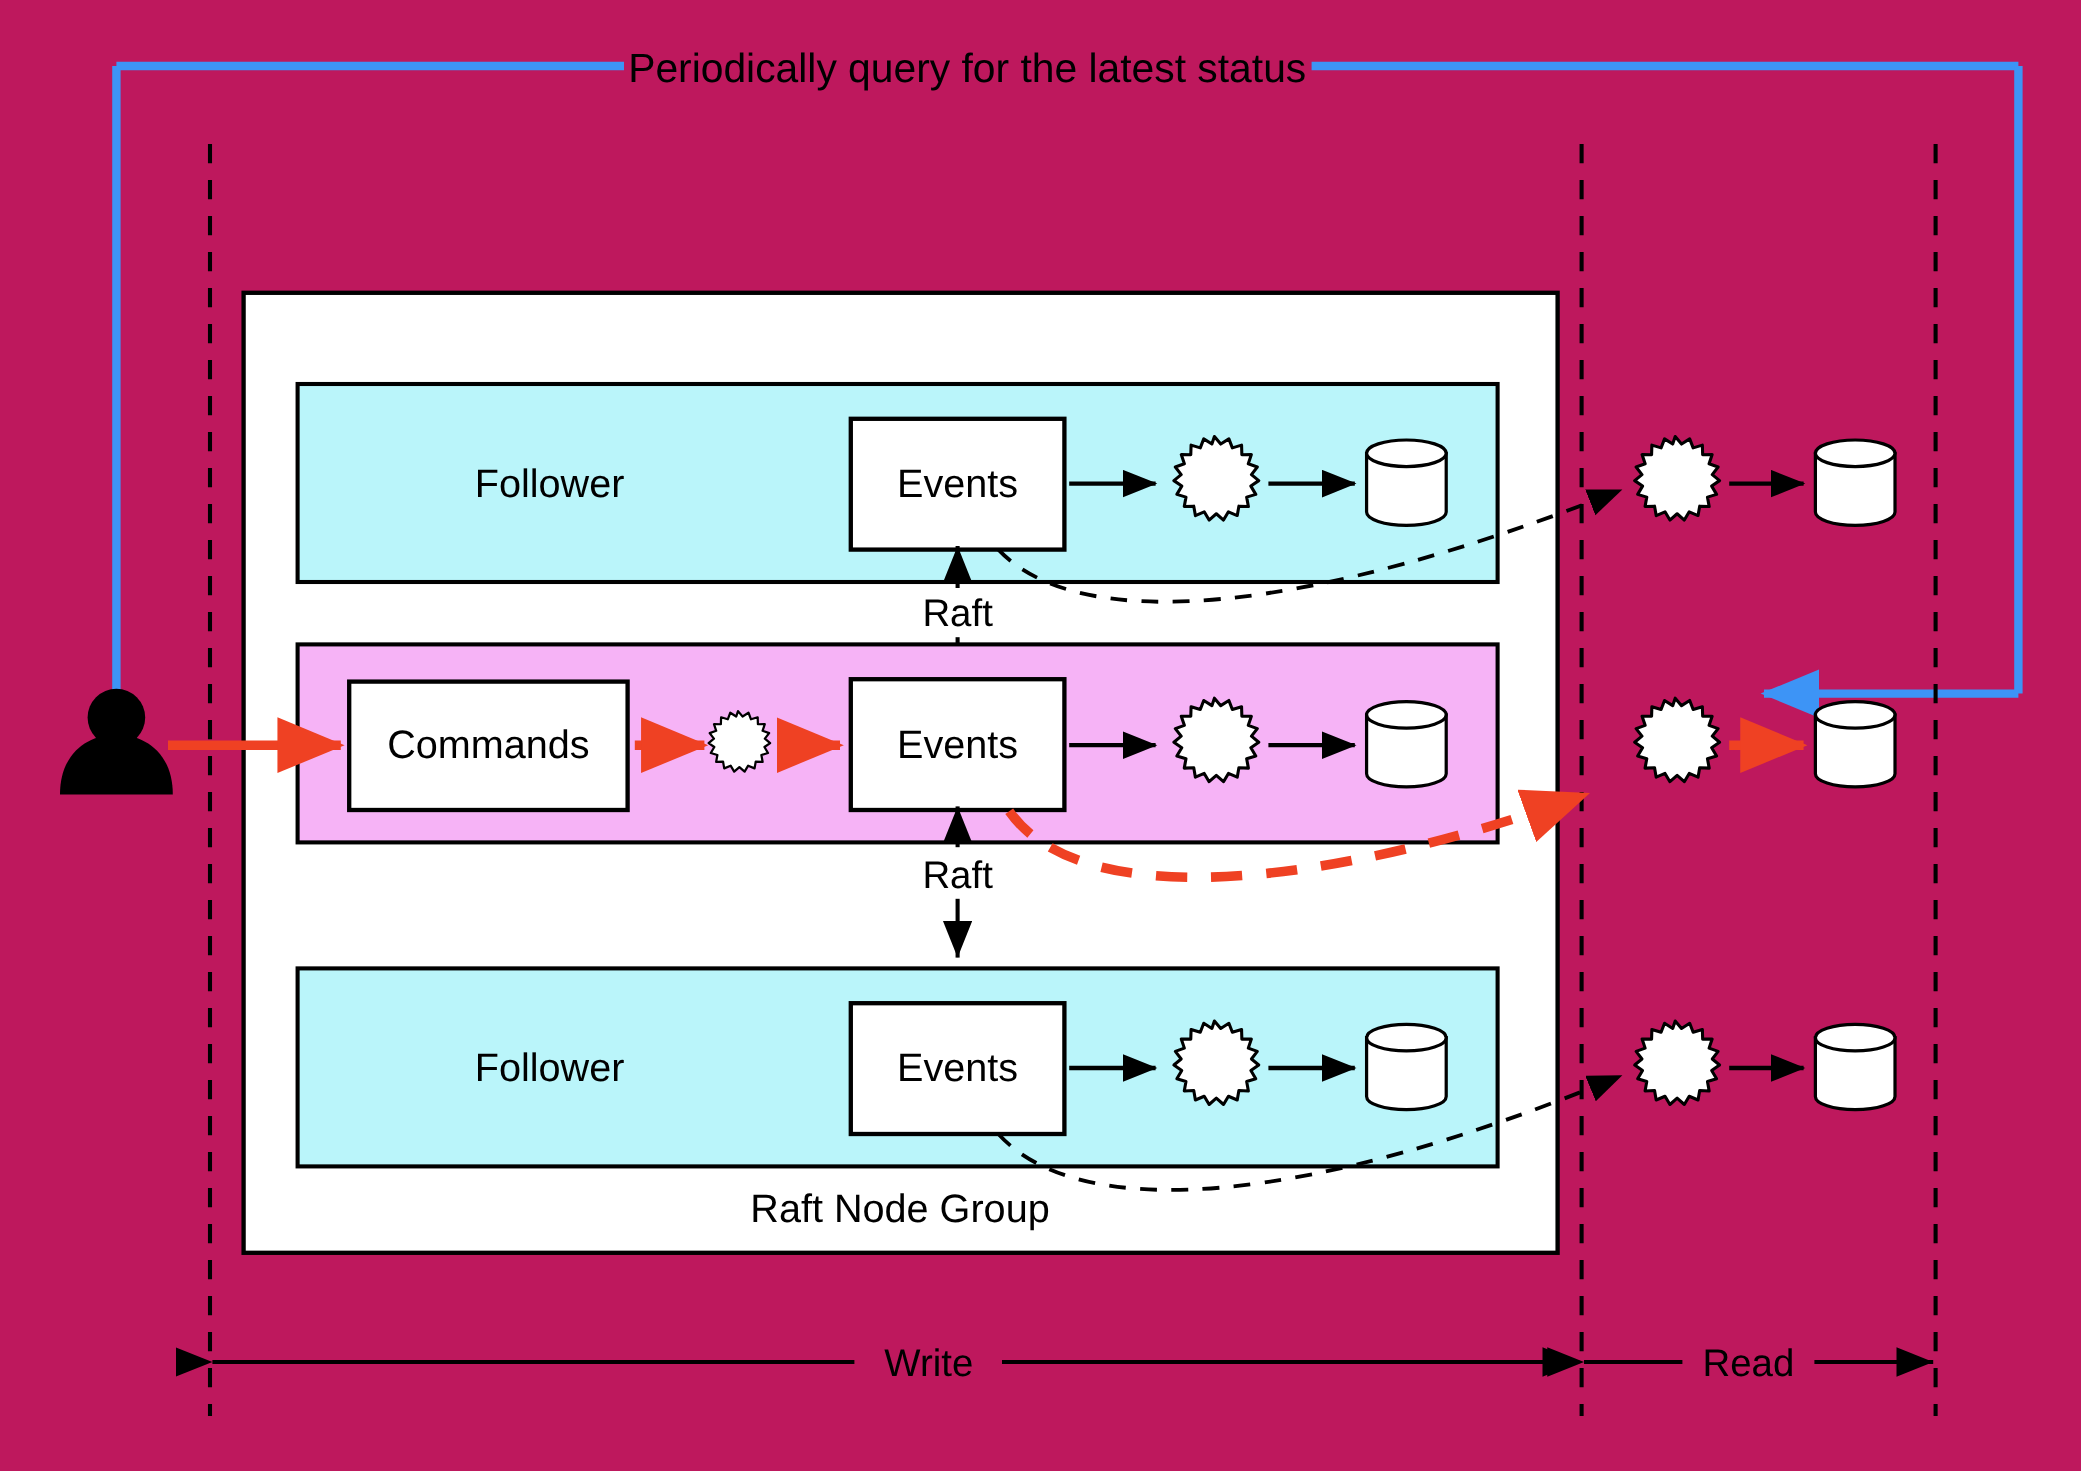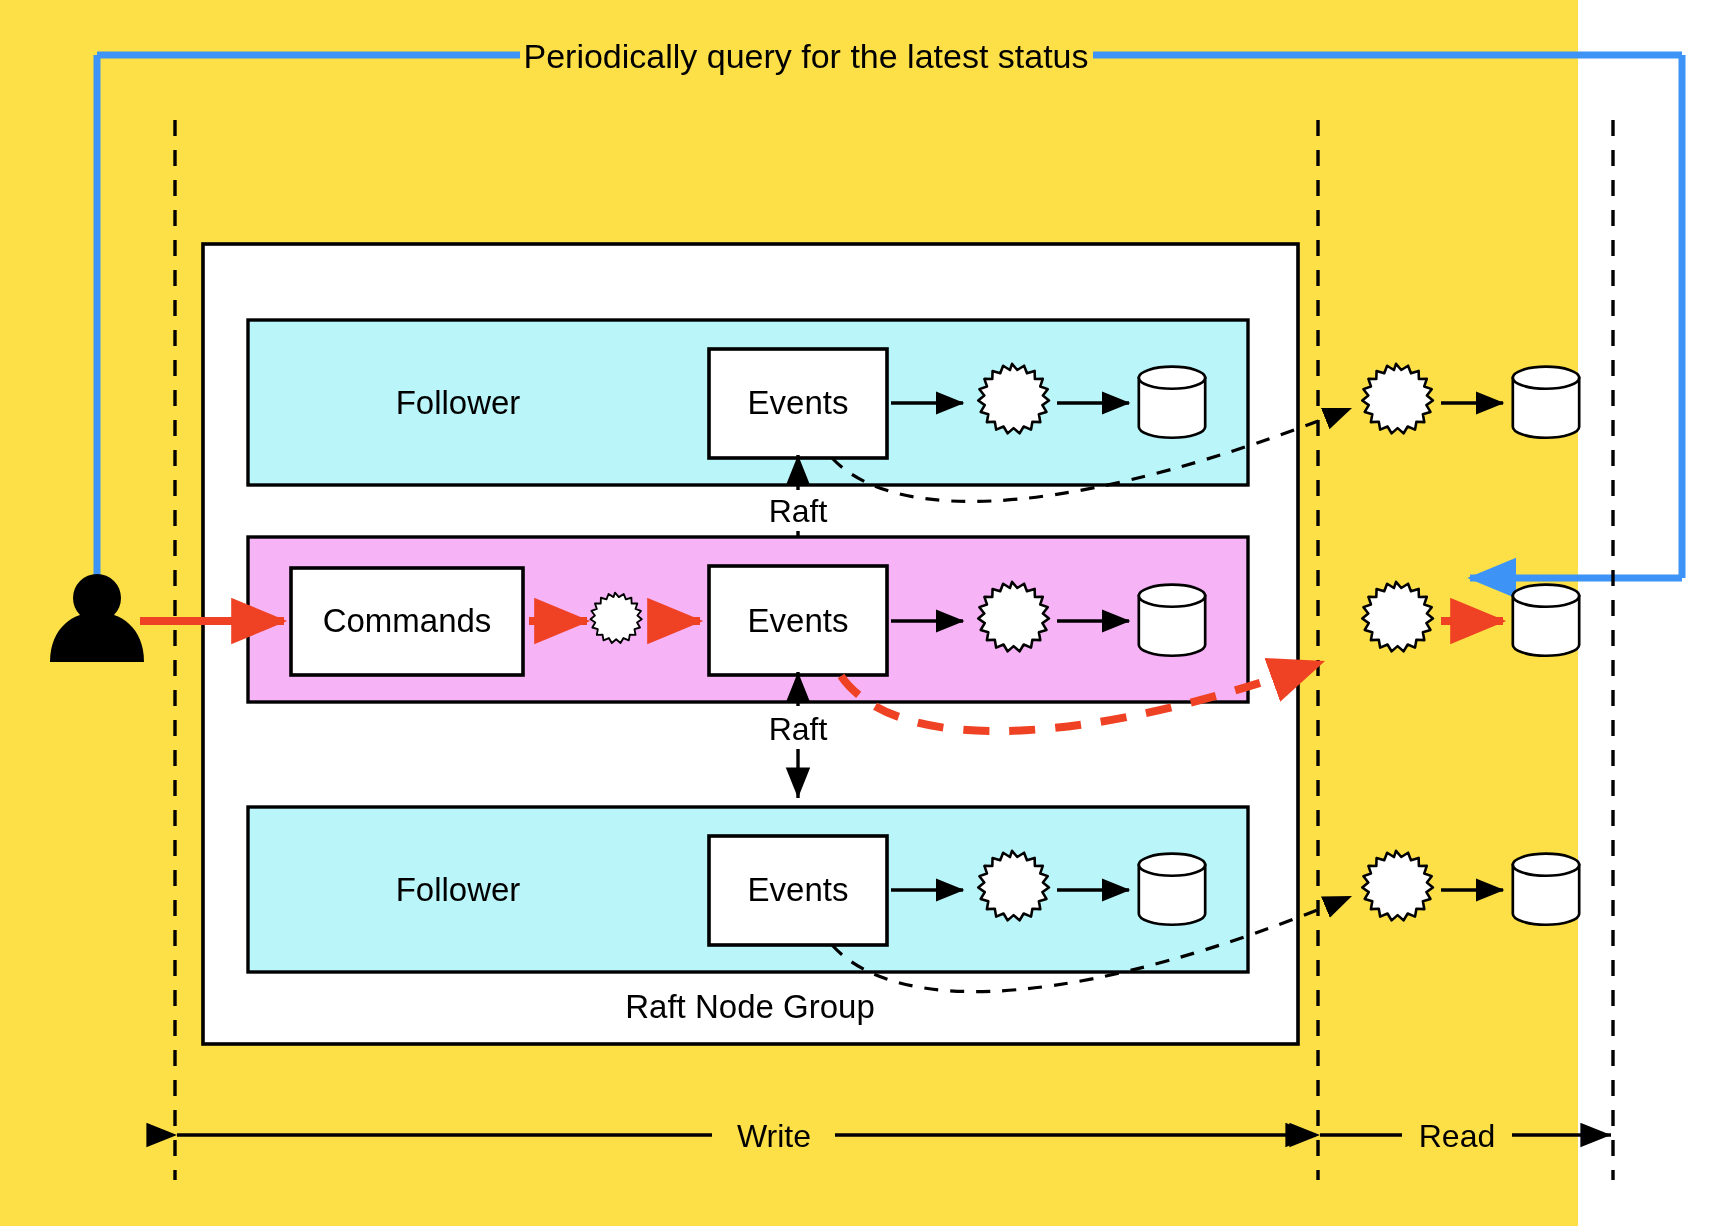--- a/index.html
+++ b/index.html
@@ -8,23 +8,23 @@
     background: #ffffff;
   }
   body {
     width: 1734px;
     height: 1226px;
     font-family: "Liberation Sans", sans-serif;
     overflow: hidden;
   }
   #diagram-root {
     position: relative;
-    width: 1578px;
+    width: 1734px;
     height: 1226px;
-    background: #fde047;
+    background: #be185d;
   }
   svg#canvas {
     position: absolute;
     top: 0;
     left: 0;
     width: 1734px;
     height: 1226px;
     display: block;
   }
   text {

